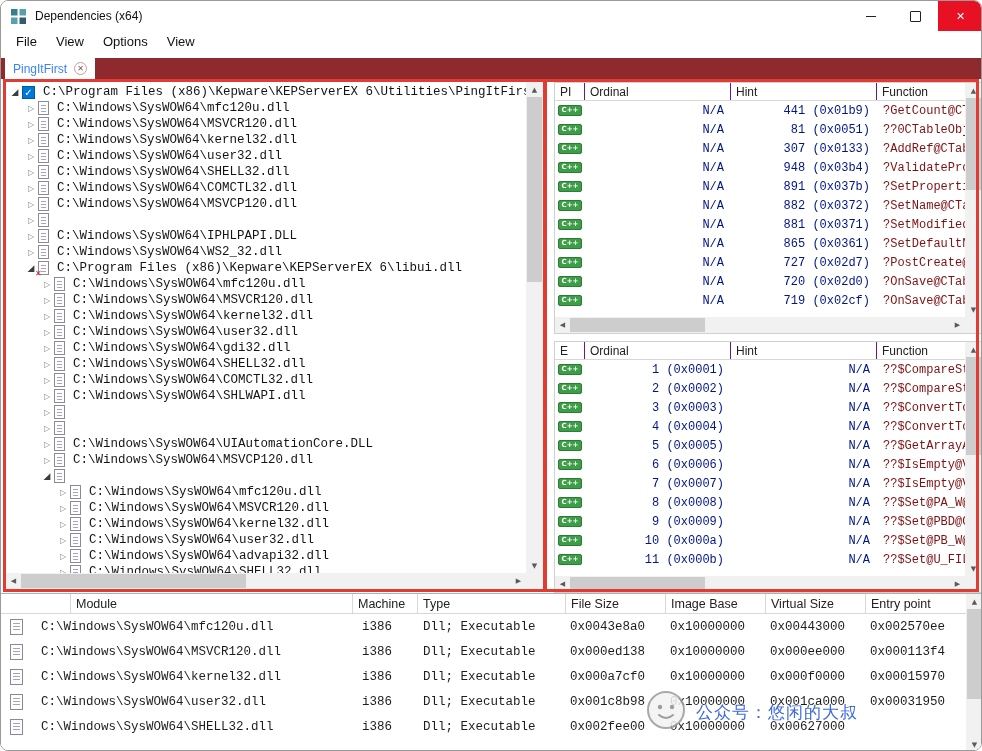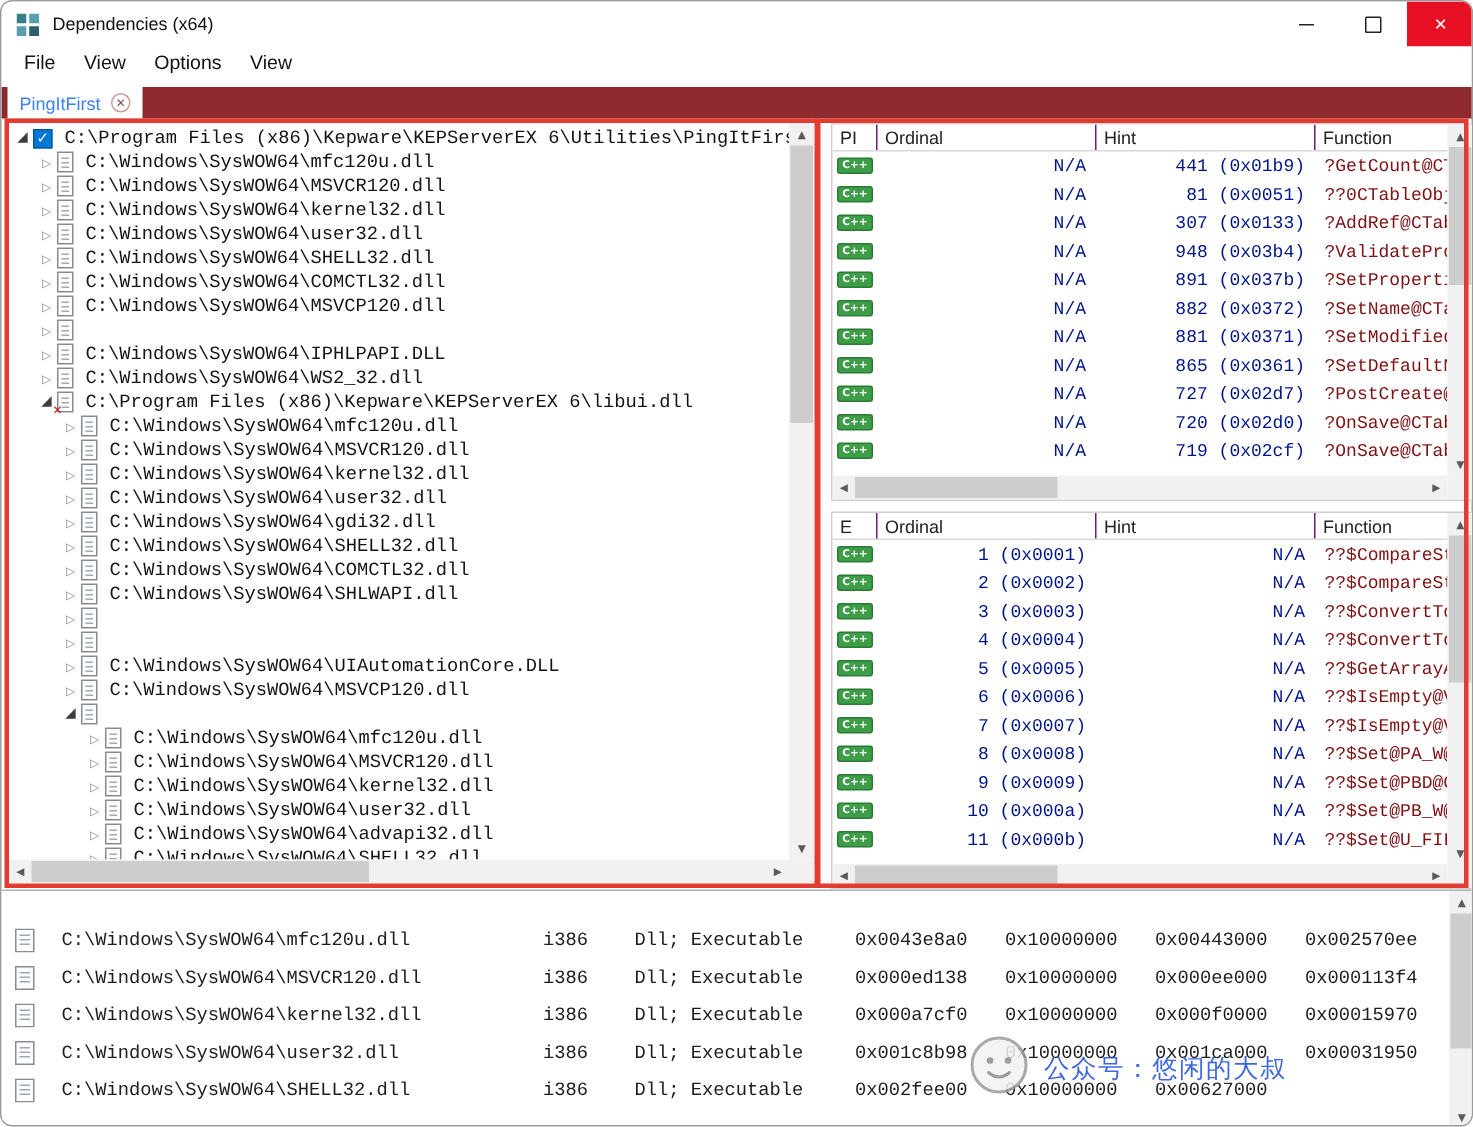--- a/index.html
+++ b/index.html
@@ -516,20 +516,30 @@
   </div>
   <div class="sb hsb">
     <div class="arr left">◀</div>
     <div class="thumb" style="left:15px;width:135px"></div>
     <div class="arr right">▶</div>
   </div>
   <div class="sbcorner"></div>
 </div>
 
 <div class="modules-panel">
+  <div class="mheader">
+    <span class="hc h-icon"></span>
+    <span class="hc h-module">Module</span>
+    <span class="hc h-machine">Machine</span>
+    <span class="hc h-type">Type</span>
+    <span class="hc h-size">File Size</span>
+    <span class="hc h-base">Image Base</span>
+    <span class="hc h-vsize">Virtual Size</span>
+    <span class="hc h-entry">Entry point</span>
+  </div>
   <div class="module-rows">
       <div class="mrow">
         <span class="mc m-icon">
           <span class="dll-icon big"></span>
         </span>
         <span class="mc m-module">C:\Windows\SysWOW64\mfc120u.dll</span>
         <span class="mc m-machine">i386</span>
         <span class="mc m-type">Dll; Executable</span>
         <span class="mc m-size">0x0043e8a0</span>
         <span class="mc m-base">0x10000000</span>

